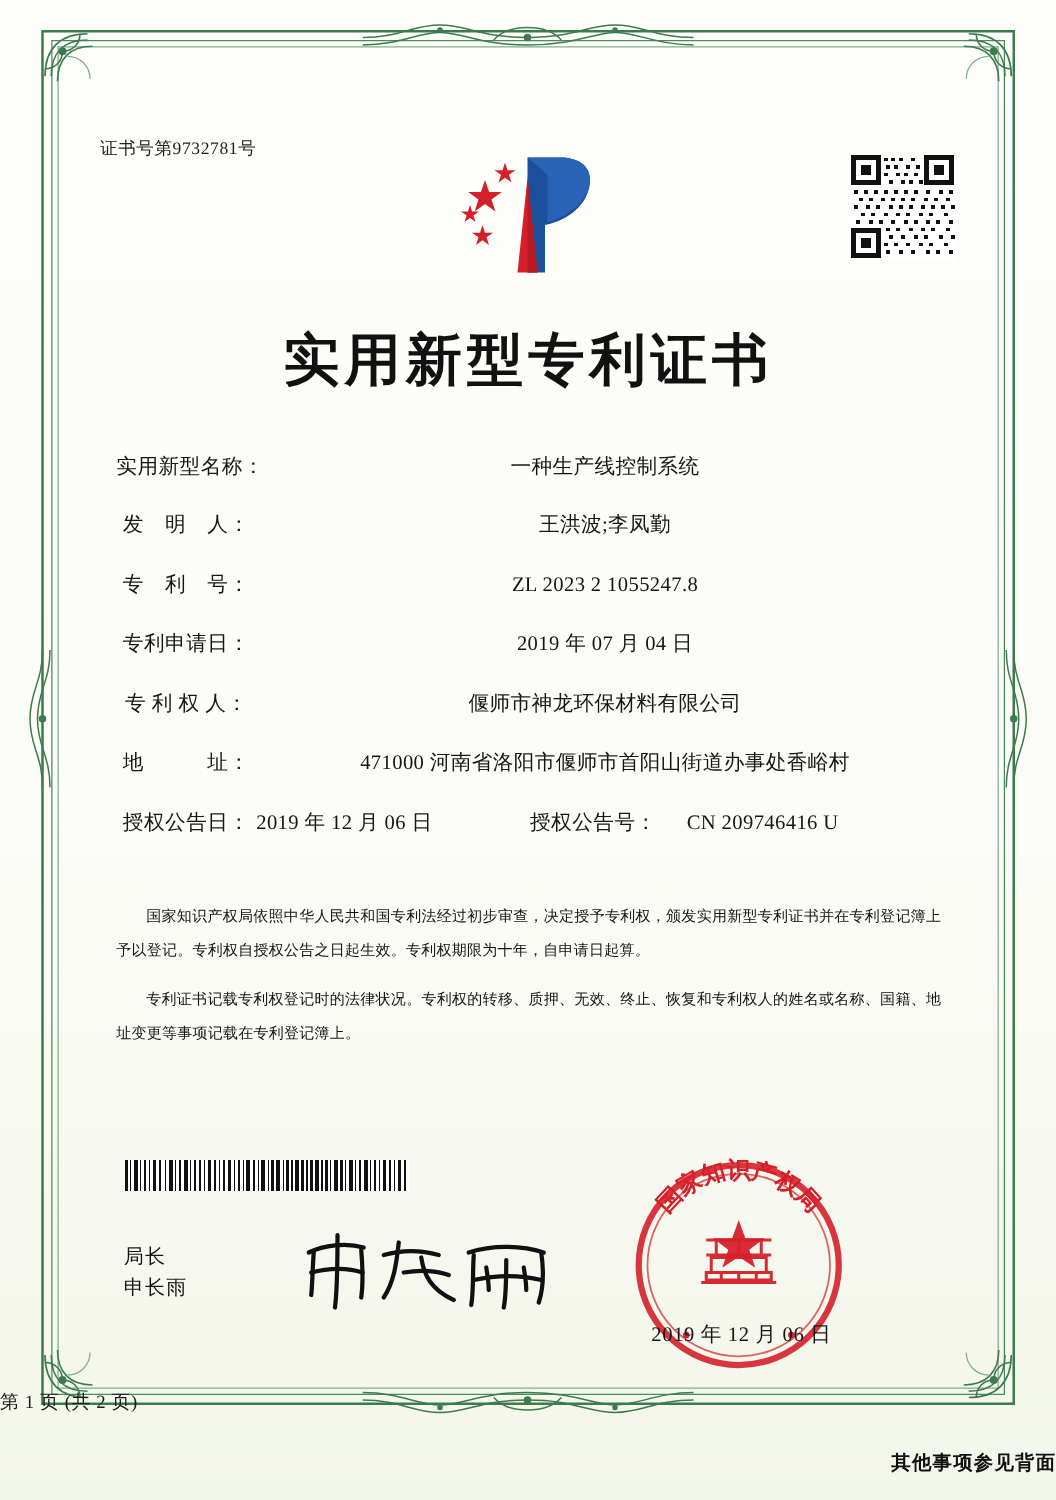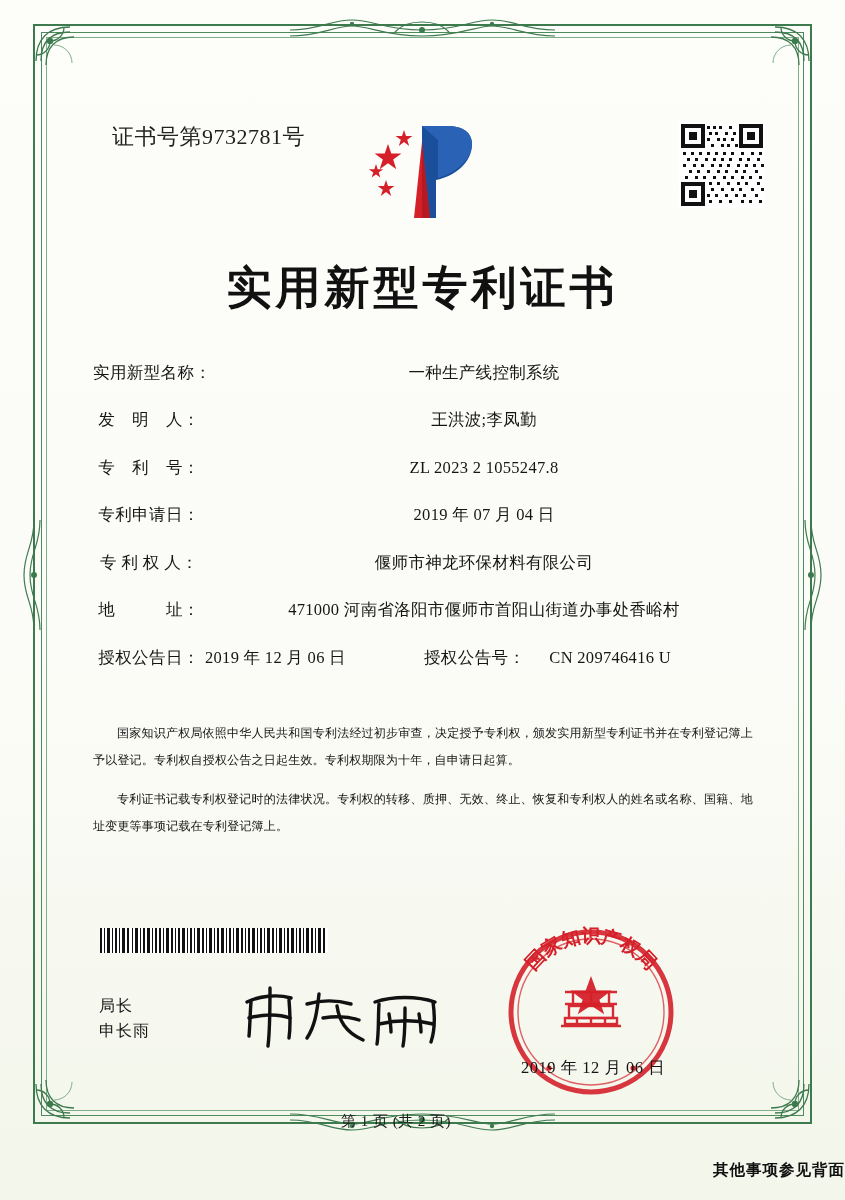--- a/index.html
+++ b/index.html
@@ -93,26 +93,25 @@
     top: 520px;
     width: 42px;
     height: 110px;
     transform: scaleX(-1);
   }
 
   
   .cert-no {
     position: absolute;
     left: 80px;
-    top: 122px;
-    font-size: 22px;
+    top: 110px;
+    font-size: 14px;
     letter-spacing: 0.5px;
     color: #222;
     white-space: nowrap;
-    margin-left: 32px;
   }
 
   .logo {
     position: absolute;
     left: 352px;
     top: 118px;
     width: 140px;
     height: 108px;
   }
 
@@ -237,25 +236,24 @@
     letter-spacing: 0.5px;
     white-space: nowrap;
   }
 
   
   .page-num {
     position: absolute;
     left: 0;
     top: 1112px;
     width: 768px;
-    text-align: center;
+    text-align: left;
     font-size: 15px;
     color: #1a1a1a;
     letter-spacing: 0.5px;
-    padding-left: 12px;
   }
   .footer-note {
     position: absolute;
     left: 0;
     top: 1160px;
     width: 845px;
     text-align: right;
     font-size: 15.5px;
     color: #111;
     letter-spacing: 1px;

